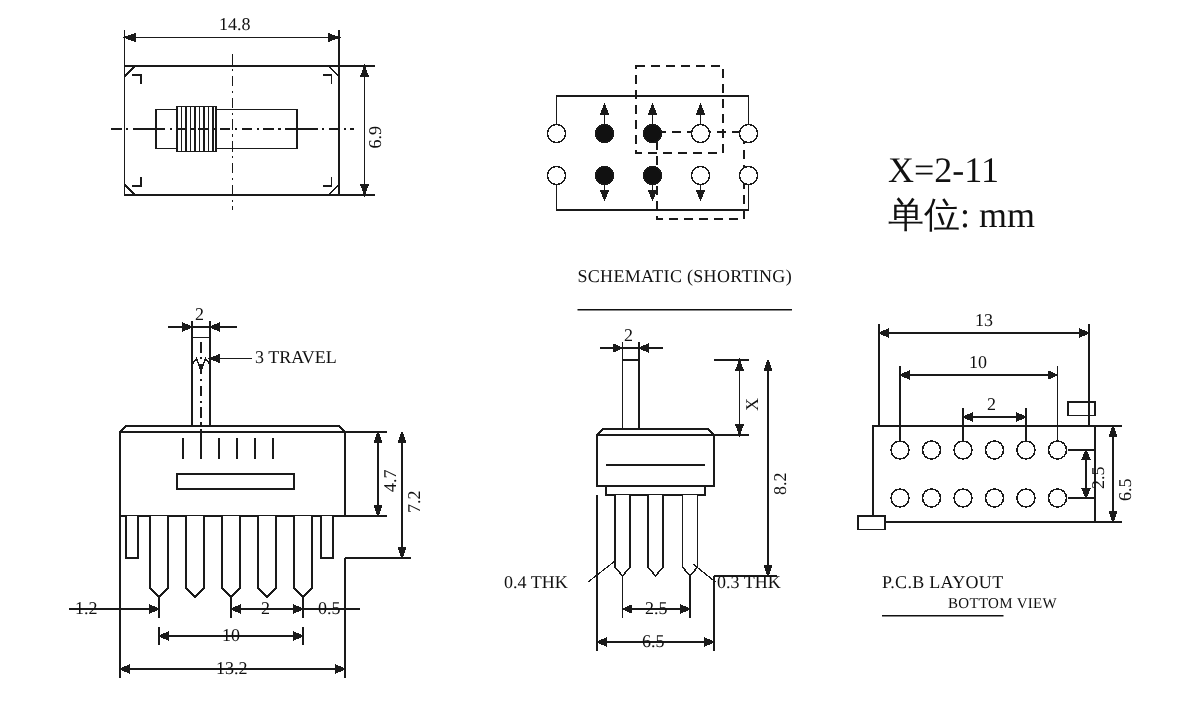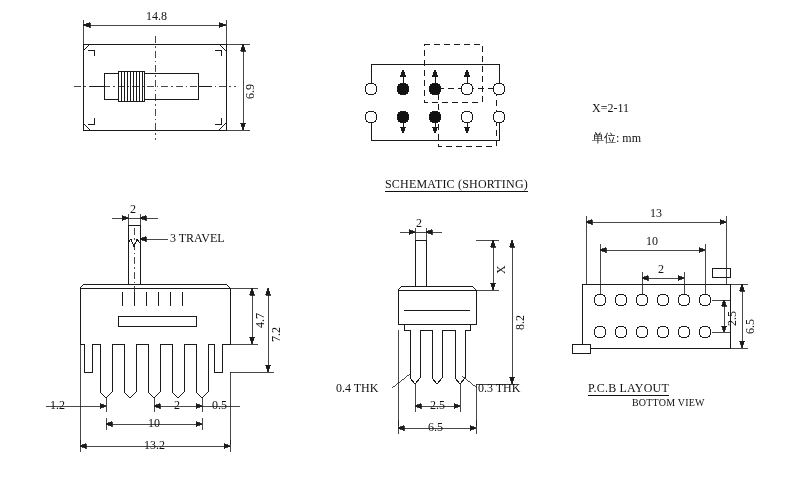--- a/index.html
+++ b/index.html
@@ -18,24 +18,24 @@
   }
   svg { display: block; }
   .lbl {
     position: absolute;
     font-family: "Liberation Serif", serif;
     color: #111;
     white-space: nowrap;
     line-height: 1;
   }
   .t-title { font-size: 19px; letter-spacing: 0.3px; }
-  .t-sub { font-size: 12px; }
+  .t-sub { font-size: 24px; }
   .t-dim { font-size: 12px; }
   .t-cap { font-size: 10px; letter-spacing: 0.2px; margin-left: 44px; }
-  .t-cap-u { font-size: 12px; letter-spacing: 0.2px; border-bottom: 1px solid #111; padding-bottom: 1px; }
+  .t-cap-u { font-size: 12px; letter-spacing: 0.2px; border-bottom: 1px solid #111; padding-bottom: 16px; }
   .t-rot {
     transform: rotate(-90deg);
     transform-origin: left top;
   }
 </style>
 </head>
 <body>
 
 <div id="root">
 

